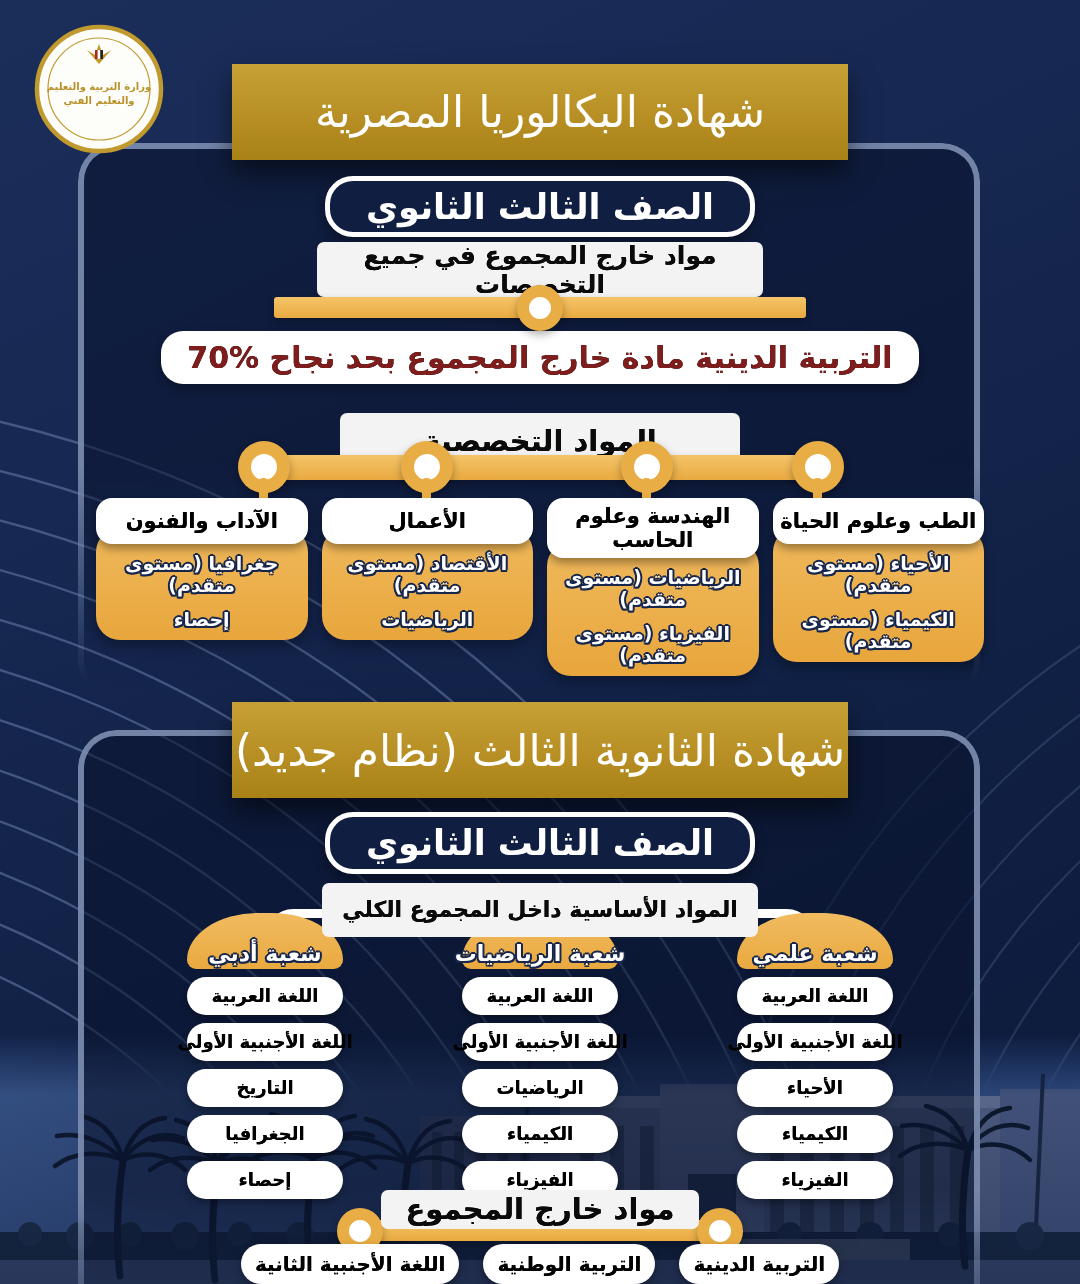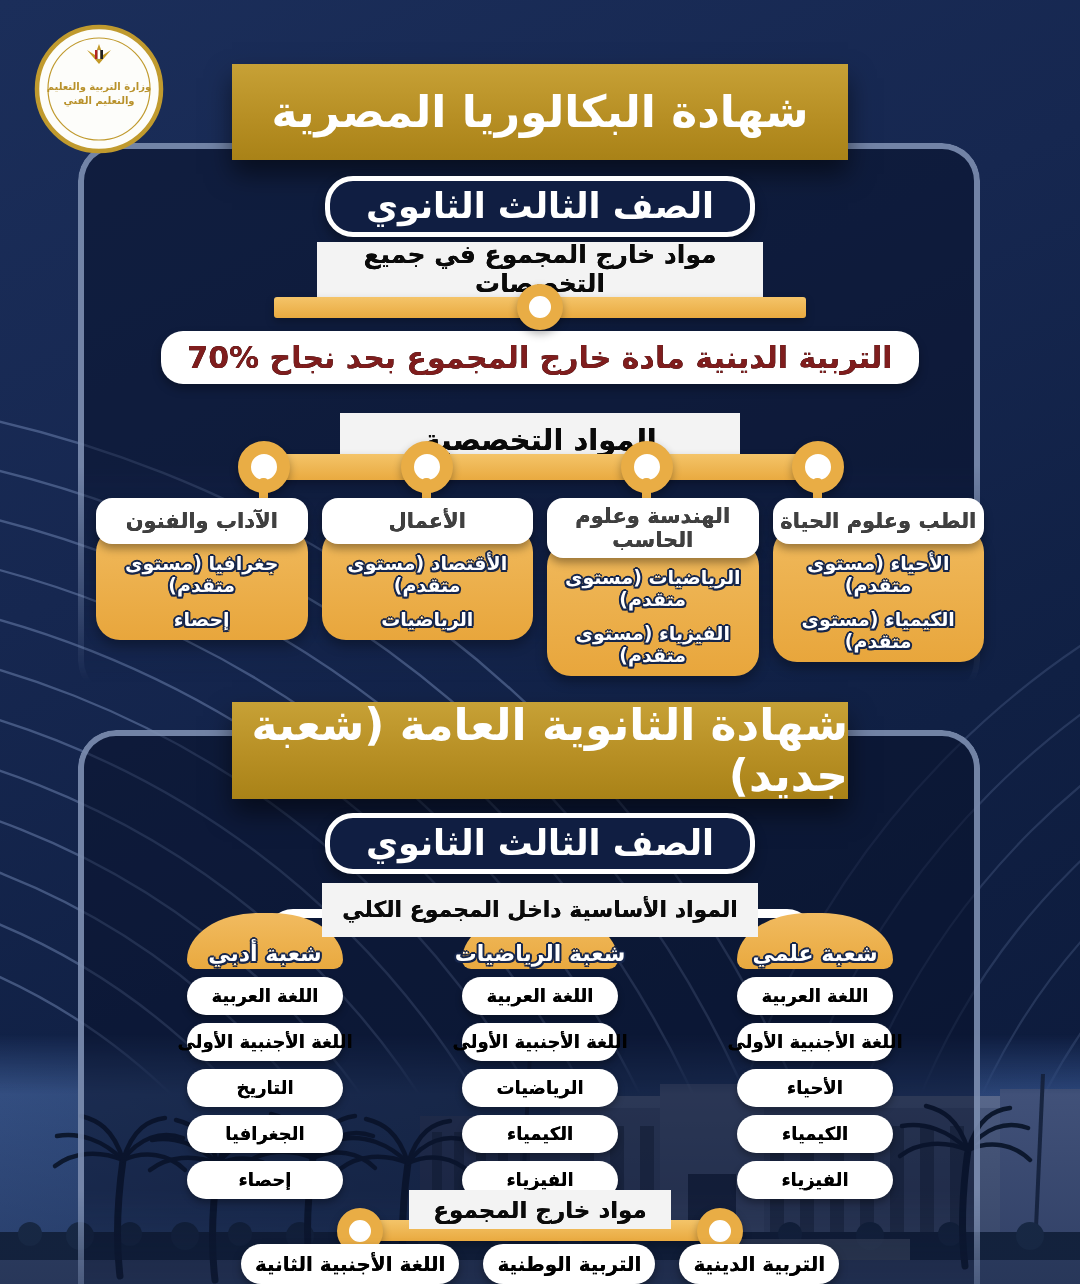--- a/index.html
+++ b/index.html
@@ -36,42 +36,43 @@
 
   .logo{ position:absolute; left:34px; top:24px; width:130px; height:130px; z-index:4; }
 
   .content{ position:absolute; inset:0; z-index:3; display:flex; flex-direction:column; align-items:center; }
 
   .banner{
     width:616px; height:97px; margin-top:64px;
     background:linear-gradient(180deg,#c7a136 0%,#b78f24 55%,#a98217 100%);
     box-shadow:0 14px 24px rgba(0,0,0,.5);
     display:flex; align-items:center; justify-content:center;
-    color:#fff; font-size:44px; font-weight:700; letter-spacing:-1px;
+    color:#fff; font-size:44px; font-weight:400; letter-spacing:-1px;
   }
   .banner2{ margin-top:26px; }
 
   .grade{
     margin-top:16px; height:62px; padding:0 36px;
     background:#101e42; border:5px solid #fff; border-radius:28px;
     display:flex; align-items:center; justify-content:center;
     color:#fff; font-size:35px; font-weight:800;
     box-shadow:0 6px 12px rgba(0,0,0,.35);
   }
   .grade2{ margin-top:14px; }
 
   .wbox{
     background:#f3f3f3; color:#0a0a0a; font-weight:700;
     display:flex; align-items:center; justify-content:center; text-align:center;
     text-shadow:0 0 .6px #000;
+    border-radius:7px;
   }
   .outside1{ margin-top:5px; width:446px; height:55px; font-size:25px; }
   .spec    { margin-top:29px; width:400px; height:56px; font-size:29px; font-weight:800; }
   .core    { margin-top:9px;  height:54px; padding:0 20px; font-size:22px; font-weight:800; position:relative; z-index:3; }
-  .outside2{ margin-top:-9px; height:40px; padding:0 24px; font-size:23px; font-weight:800; position:relative; z-index:3; }
+  .outside2{ margin-top:-9px; height:40px; padding:0 24px; font-size:29px; font-weight:800; position:relative; z-index:3; }
 
   .rbox{
     margin-top:13px; padding:9px 26px; border-radius:22px;
     background:#fff; color:#7f1d1d; font-size:30px; font-weight:700;
     text-shadow:0 0 .6px #000; box-shadow:0 5px 10px rgba(0,0,0,.3);
   }
 
   
   .bar{
     position:relative; height:21px; border-radius:3px;
@@ -89,21 +90,21 @@
   .bar2 .node{ width:52px; height:52px; border-width:13px; }
 
   
   .tracks{ position:relative; display:flex; gap:14px; width:888px; margin-top:18px; }
   .stem{ position:absolute; top:-20px; width:9px; height:26px; background:#e9ad45; border-radius:4px; }
   .track{ flex:1; display:flex; flex-direction:column; }
   .track-h{
     position:relative; z-index:2; min-height:46px; padding:6px 6px;
     background:#fff; border-radius:16px;
     display:flex; align-items:center; justify-content:center;
-    color:#404040; font-size:21px; font-weight:800; text-align:center;
+    color:#000000; font-size:21px; font-weight:800; text-align:center;
     text-shadow:0 0 .6px #000; box-shadow:0 5px 9px rgba(0,0,0,.35);
   }
   .track-b{
     z-index:1; margin-top:-16px; min-height:112px; padding:24px 4px 10px;
     background:linear-gradient(180deg,#f0b95c,#e8a63c); border-radius:24px;
     display:flex; flex-direction:column; justify-content:center; gap:12px;
     color:#fff; font-size:19px; font-weight:700; text-align:center;
     box-shadow:0 6px 12px rgba(0,0,0,.3);
   }
   .otext{
@@ -337,21 +338,21 @@
       </div>
       <div class="track">
         <div class="track-h">الآداب والفنون</div>
         <div class="track-b">
           <span class="otext">جغرافيا (مستوى متقدم)</span>
           <span class="otext">إحصاء</span>
         </div>
       </div>
     </div>
 
-    <div class="banner banner2">شهادة الثانوية العامة (شعبة جديد)</div>
+    <div class="banner banner2">شهادة الثانوية الثالث (نظام جديد)</div>
 
     <div class="grade grade2">الصف الثالث الثانوي</div>
 
     <div class="sec2">
       <div class="bracket"></div>
 
       <div class="wbox core">المواد الأساسية داخل المجموع الكلي</div>
 
       <div class="branches">
         <div class="branch">

